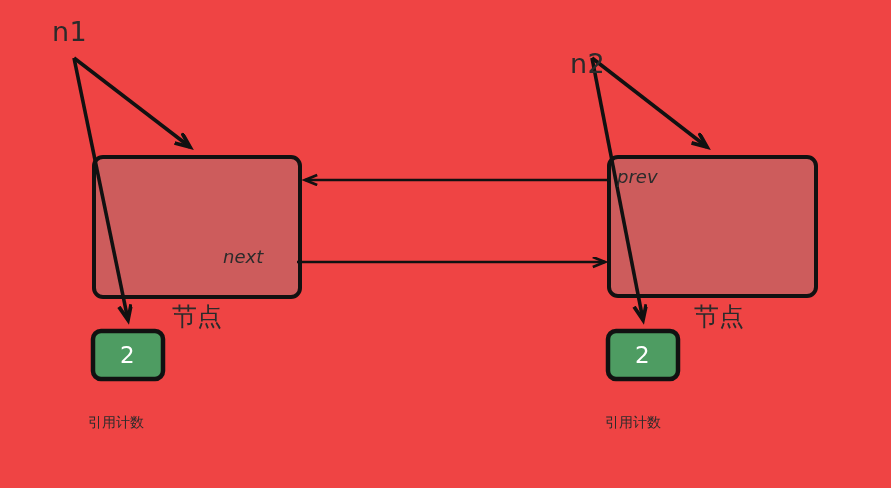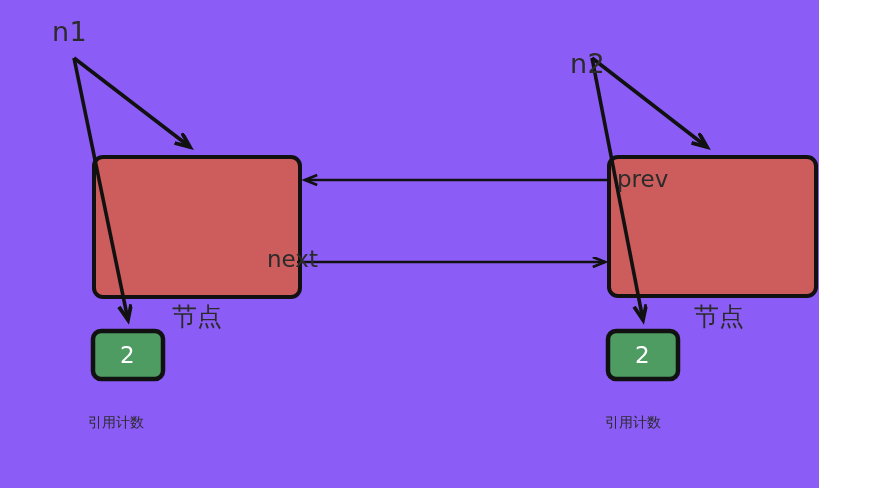--- a/index.html
+++ b/index.html
@@ -6,23 +6,23 @@
   html, body {
     margin: 0;
     padding: 0;
     background: #ffffff;
   }
   body {
     font-family: "DejaVu Sans", "Liberation Sans", sans-serif;
   }
   #canvas {
     position: relative;
-    width: 819px;
+    width: 891px;
     height: 488px;
-    background: #8b5cf6;
+    background: #ef4444;
     overflow: hidden;
   }
   #diagram-svg {
     position: absolute;
     left: 0;
     top: 0;
     width: 891px;
     height: 488px;
   }
   .node-label,
@@ -33,21 +33,22 @@
     position: absolute;
     white-space: nowrap;
     color: #2b2b2b;
     font-family: "DejaVu Sans", "Liberation Sans", sans-serif;
   }
   .var-label {
     font-size: 27px;
     letter-spacing: 0.5px;
   }
   .ptr-label {
-    font-size: 23px;
+    font-size: 18px;
+    font-style: italic;
   }
   .caption-label {
     font-size: 20px;
   }
   .node-caption {
     font-size: 25px;
   }
   .count-value {
     font-size: 23px;
     color: #ffffff;
@@ -87,21 +88,21 @@
 
     <line x1="592" y1="58" x2="643" y2="320" stroke="#111111" stroke-width="3.6" stroke-linecap="butt" marker-end="url(#arrowOpenThick)"></line>
 
     <line x1="611" y1="180" x2="305" y2="180" stroke="#111111" stroke-width="2.6" stroke-linecap="butt" marker-end="url(#arrowOpen)"></line>
 
     <line x1="297" y1="262" x2="605" y2="262" stroke="#111111" stroke-width="2.6" stroke-linecap="butt" marker-end="url(#arrowOpen)"></line>
   </svg>
 
   <div class="var-label" style="left:52px; top:16px;">n1</div>
 
-  <div class="ptr-label" style="left:223px; top:246px;margin-left:44px;">next</div>
+  <div class="ptr-label" style="left:223px; top:246px;">next</div>
 
   <div class="node-caption caption-label" style="left:172px; top:300px;">节点</div>
 
   <div class="count-value" style="left:120px; top:342px;">2</div>
 
   <div class="rc-caption caption-label" style="left:88px; top:414px;">引用计数</div>
 
   <div class="var-label" style="left:570px; top:16px;margin-top:32px;">n2</div>
 
   <div class="ptr-label" style="left:617px; top:166px;">prev</div>

